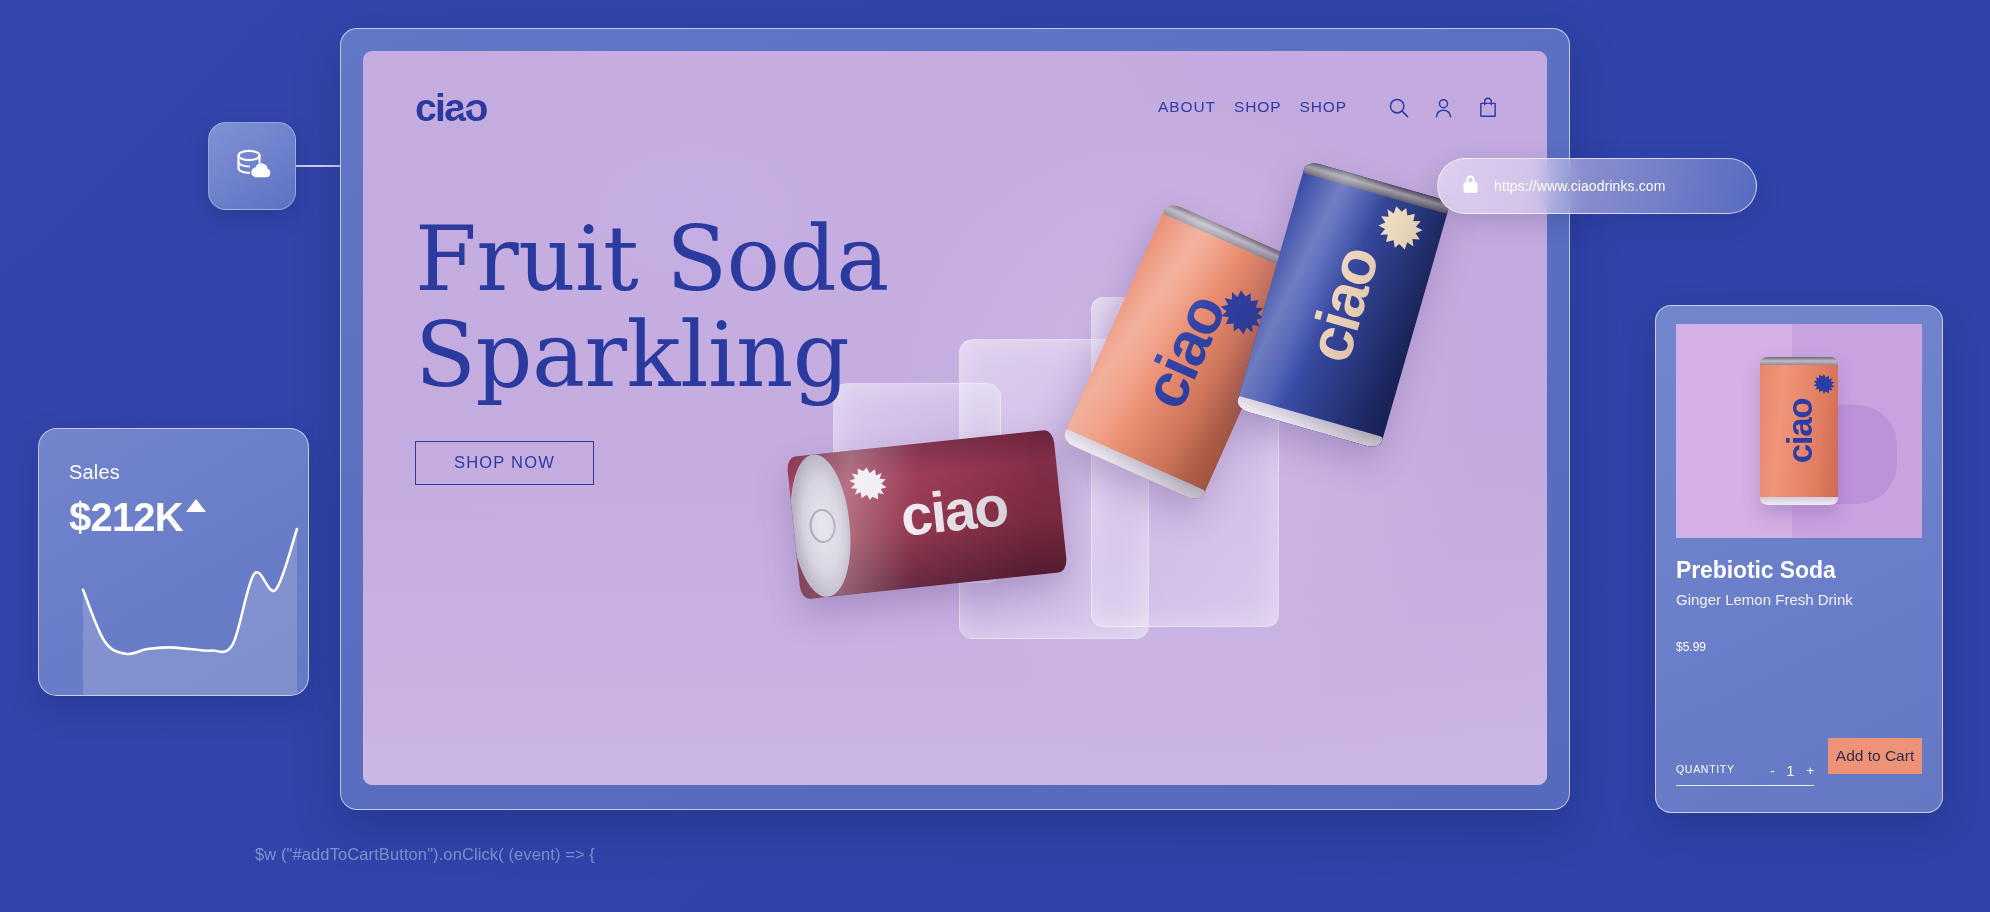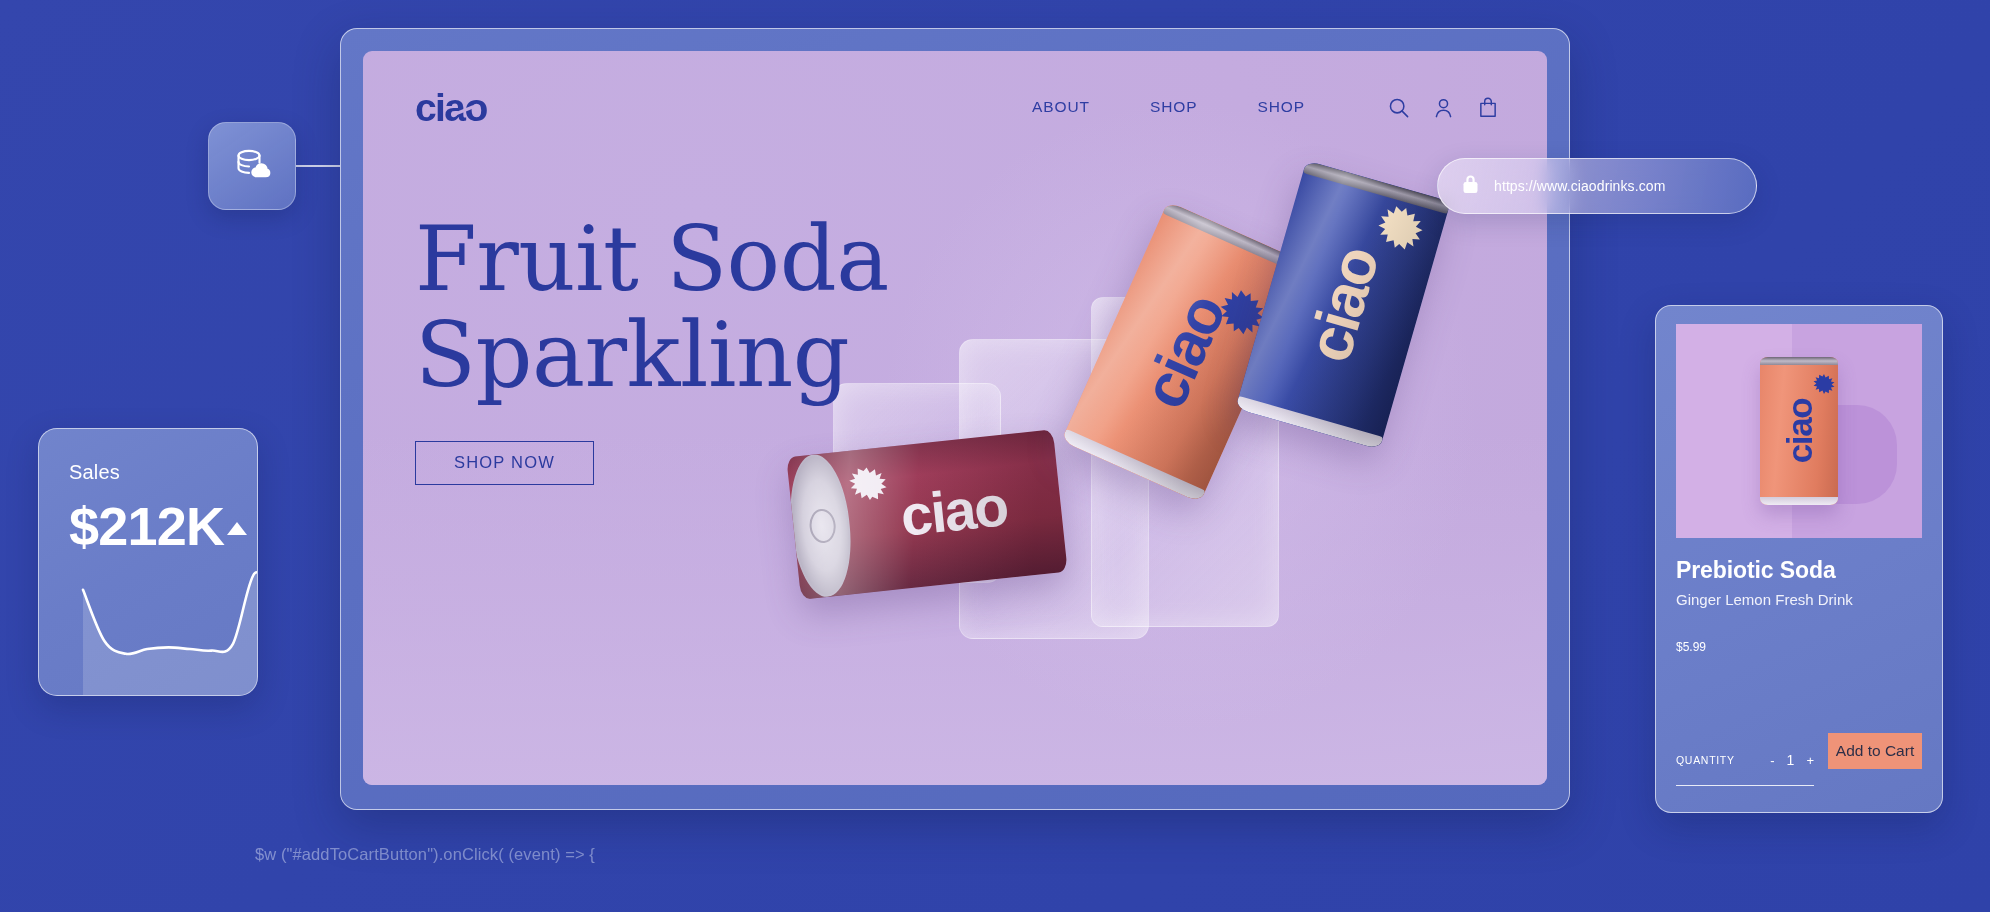--- a/index.html
+++ b/index.html
@@ -103,21 +103,21 @@
     position: absolute;
     left: 39px; top: 21px;
     width: 20px; height: 3px;
     background: #c4abdf;
     transform: rotate(-22deg);
   }
   .nav {
     margin-left: auto;
     display: flex;
     align-items: center;
-    gap: 60px;
+    gap: 18px;
   }
   .nav-link {
     font-size: 15.5px;
     font-weight: 400;
     color: #2e3da2;
     letter-spacing: .9px;
     cursor: pointer;
   }
   .nav-icons {
     display: flex;
@@ -309,45 +309,45 @@
     height: 1.6px;
     background: rgba(255,255,255,.78);
     z-index: 3;
   }
 
   
   .sales-card {
     position: absolute;
     left: 38px;
     top: 428px;
-    width: 220px;
+    width: 271px;
     height: 268px;
     border-radius: 19px;
     background: linear-gradient(150deg, #7184cc 0%, #6a7dc8 50%, #6679c4 100%);
     border: 1.4px solid rgba(255,255,255,.60);
     overflow: hidden;
     z-index: 6;
     box-shadow: 0 12px 32px rgba(14,24,70,.22);
   }
   .sales-label {
     position: absolute;
     left: 30px; top: 32px;
     font-size: 20px;
     color: #ffffff;
     letter-spacing: .2px;
   }
   .sales-value {
     position: absolute;
     left: 30px; top: 66px;
-    font-size: 54px;
+    font-size: 40px;
     font-weight: 700;
     color: #ffffff;
     letter-spacing: -0.8px;
     display: flex;
-    align-items: center;
+    align-items: flex-start;
   }
   .sales-arrow {
     width: 0; height: 0;
     border-left: 10px solid transparent;
     border-right: 10px solid transparent;
     border-bottom: 13px solid #ffffff;
     margin-left: 3px;
     margin-top: 4px;
   }
   .sales-chart {
@@ -430,23 +430,23 @@
     color: #ffffff;
   }
   .product-actions {
     position: absolute;
     left: 20px; right: 20px; bottom: 26px;
     display: flex;
     align-items: center;
   }
   .qty-group {
     display: flex;
-    align-items: center;
+    align-items: flex-start;
     gap: 12px;
-    padding-bottom: 17px;
+    padding-bottom: 6px;
     border-bottom: 1.3px solid rgba(255,255,255,.85);
     flex: 0 0 auto;
     width: 138px;
     margin-top: 37px;
   }
   .qty-label {
     font-size: 10.5px;
     color: #ffffff;
     letter-spacing: .7px;
   }

